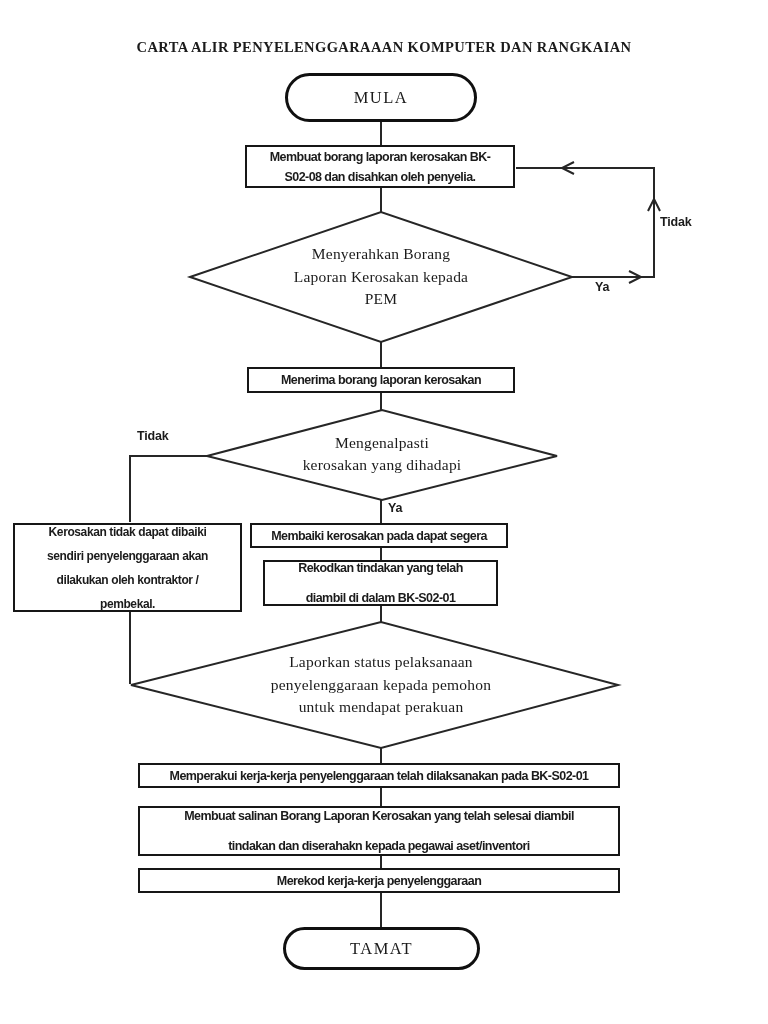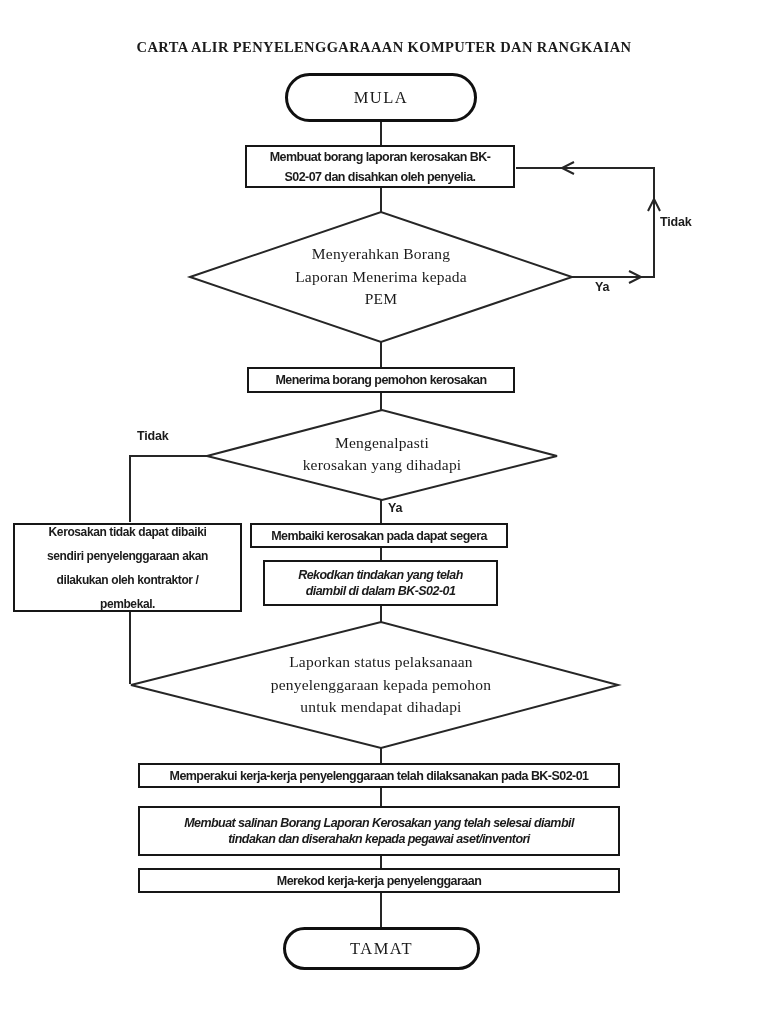--- a/index.html
+++ b/index.html
@@ -30,21 +30,21 @@
     border:3px solid #101010; border-radius:26px;
     font-family:"Liberation Serif", serif; font-size:16.5px; letter-spacing:1.5px;
   }
   .dtext {
     position:absolute; display:flex; align-items:center; justify-content:center;
     text-align:center; white-space:pre-line; background:transparent;
     font-family:"Liberation Serif", serif; font-size:15.5px; line-height:22.5px;
     letter-spacing:0.2px;
   }
   .leftnote { font-size:12px; line-height:24px; letter-spacing:-0.4px; }
-  .twoline  { line-height:16px;font-style:italic; }
+  .twoline  { line-height:30px; }
   .elabel {
     position:absolute; font-weight:700; font-size:12.5px; letter-spacing:-0.2px;
     white-space:nowrap;
   }
 </style>
 </head>
 <body>
 
 <div class="page">
 
@@ -74,48 +74,48 @@
 
     <polygon points="190,277 381,212 572,277 381,342" fill="#fff"></polygon>
     <polygon points="207,456 382,410 557,456 382,500" fill="#fff"></polygon>
     <polygon points="131,685 381,622 618,685 381,748" fill="#fff"></polygon>
   </svg>
 
   <div class="node terminal" style="left:285px; top:73px; width:192px; height:49px;">MULA</div>
   <div class="node terminal" style="left:283px; top:927px; width:197px; height:43px;">TAMAT</div>
 
   <div class="node proc" style="left:245px; top:145px; width:270px; height:43px;">Membuat borang laporan kerosakan BK-
-S02-07 dan disahkan oleh penyelia.</div>
+S02-08 dan disahkan oleh penyelia.</div>
 
-  <div class="node proc oneline" style="left:247px; top:367px; width:268px; height:26px;">Menerima borang pemohon kerosakan</div>
+  <div class="node proc oneline" style="left:247px; top:367px; width:268px; height:26px;">Menerima borang laporan kerosakan</div>
 
   <div class="node proc leftnote" style="left:13px; top:523px; width:229px; height:89px;">Kerosakan tidak dapat dibaiki
 sendiri penyelenggaraan akan
 dilakukan oleh kontraktor /
 pembekal.</div>
 
   <div class="node proc oneline" style="left:250px; top:523px; width:258px; height:25px;">Membaiki kerosakan pada dapat segera</div>
 
   <div class="node proc twoline" style="left:263px; top:560px; width:235px; height:46px;">Rekodkan tindakan yang telah
 diambil di dalam BK-S02-01</div>
 
   <div class="node proc oneline" style="left:138px; top:763px; width:482px; height:25px;">Memperakui kerja-kerja penyelenggaraan telah dilaksanakan pada BK-S02-01</div>
 
   <div class="node proc twoline" style="left:138px; top:806px; width:482px; height:50px;">Membuat salinan Borang Laporan Kerosakan yang telah selesai diambil
 tindakan dan diserahakn kepada pegawai aset/inventori</div>
 
   <div class="node proc oneline" style="left:138px; top:868px; width:482px; height:25px;">Merekod kerja-kerja penyelenggaraan</div>
 
   <div class="dtext" style="left:261px; top:243px; width:240px; height:68px;">Menyerahkan Borang
-Laporan Menerima kepada
+Laporan Kerosakan kepada
 PEM</div>
   <div class="dtext" style="left:262px; top:431px; width:240px; height:46px;">Mengenalpasti
 kerosakan yang dihadapi</div>
   <div class="dtext" style="left:251px; top:651px; width:260px; height:68px;">Laporkan status pelaksanaan
 penyelenggaraan kepada pemohon
-untuk mendapat dihadapi</div>
+untuk mendapat perakuan</div>
 
   <div class="elabel" style="left:660px; top:215px;">Tidak</div>
   <div class="elabel" style="left:595px; top:280px;">Ya</div>
   <div class="elabel" style="left:137px; top:429px;">Tidak</div>
   <div class="elabel" style="left:388px; top:501px;">Ya</div>
 
 </div>
 
 </body></html>

